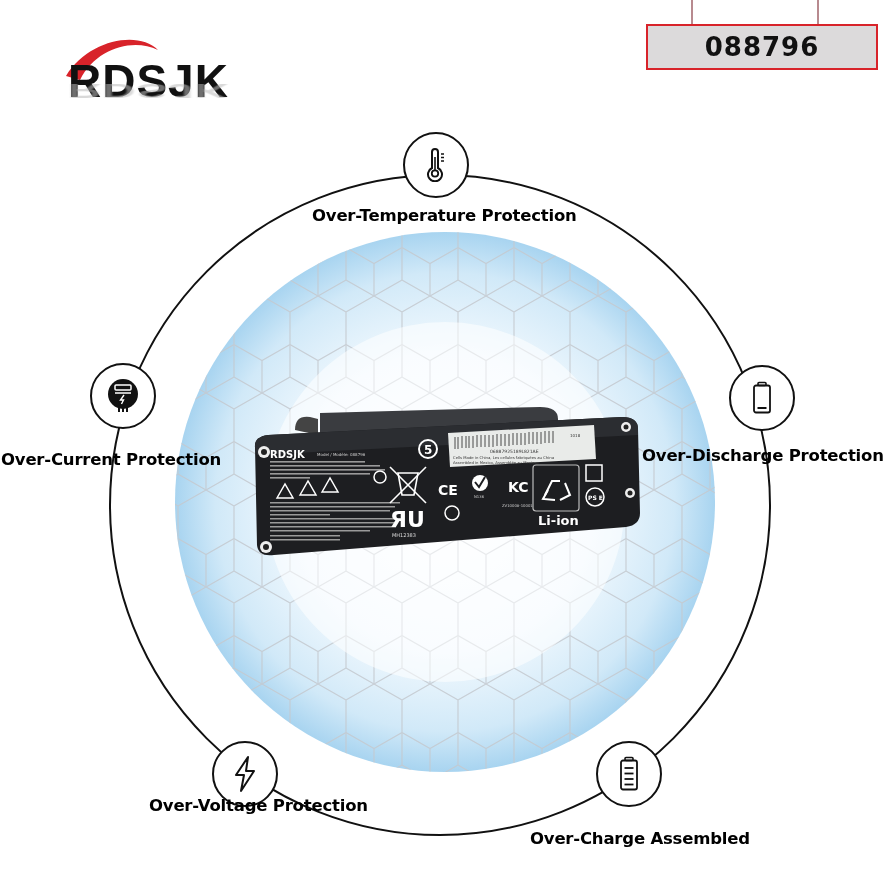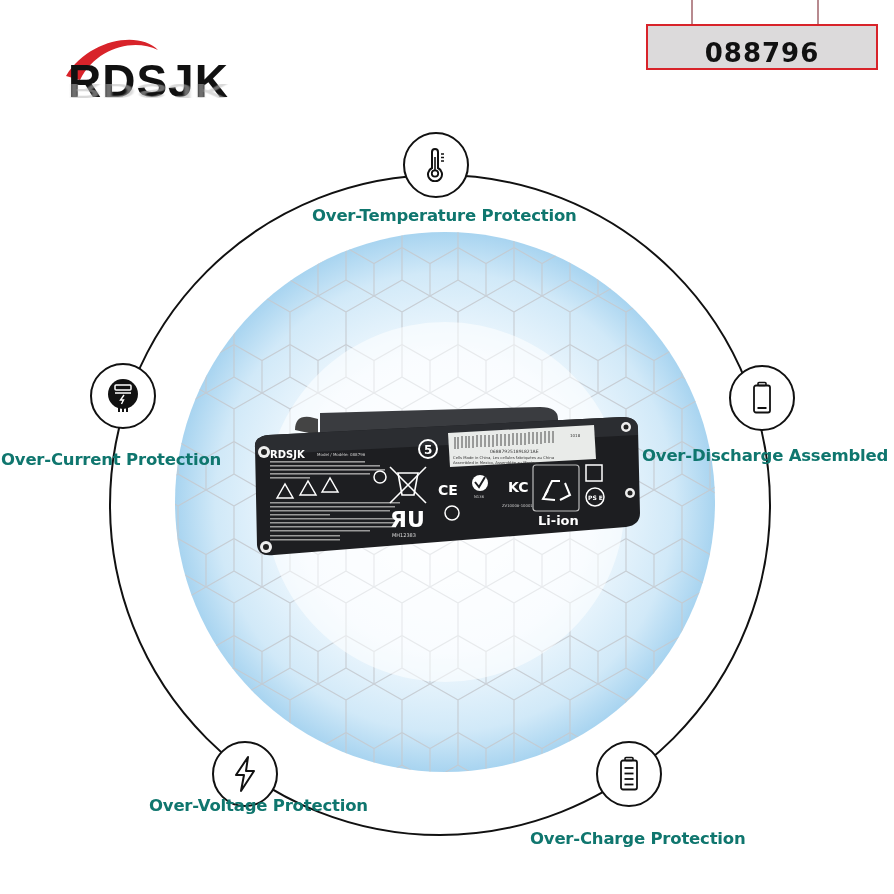--- a/index.html
+++ b/index.html
@@ -11,25 +11,25 @@
   .logo { left: 28px; top: 18px; width: 250px; height: 110px; }
   .logo-text { position: absolute; left: 40px; top: 40px; font-family: "Liberation Sans", sans-serif;
                font-weight: 900; font-size: 46px; letter-spacing: 1px; color: #111; line-height: 1; }
   .logo-reflect { position: absolute; left: 40px; top: 84px; font-family: "Liberation Sans", sans-serif;
                   font-weight: 900; font-size: 46px; letter-spacing: 1px; color: #bbb; line-height: 1;
                   transform: scaleY(-0.45); transform-origin: top; opacity: 0.55; filter: blur(1px); }
 
   
   .tag-line { width: 2px; background: #b88a8f; top: 0; height: 24px; }
   .tag { left: 646px; top: 24px; width: 232px; height: 46px; box-sizing: border-box;
-         border: 2px solid #d8232a; background: #dcdadb; display: flex; align-items: flex-end; justify-content: center; }
+         border: 2px solid #d8232a; background: #dcdadb; display: flex; align-items: center; justify-content: center; }
   .tag span { font-family: "DejaVu Sans", sans-serif; font-size: 26px; font-weight: bold; color: #111; letter-spacing: 1px; }
 
   
-  .label { font-family: "DejaVu Sans", sans-serif; font-size: 16.5px; font-weight: bold; color: #0f766e;
+  .label { font-family: "DejaVu Sans", sans-serif; font-size: 16.5px; font-weight: bold; color: #000000;
            white-space: nowrap; letter-spacing: -0.2px; }
 
   
   .icon-circle { width: 66px; height: 66px; border: 2px solid #111; border-radius: 50%; background: #fff;
                  box-sizing: border-box; display: flex; align-items: center; justify-content: center; }
 </style>
 </head>
 <body>
 
 <div class="abs logo">
@@ -209,32 +209,32 @@
 </div>
 <div class="abs label" style="left:1px;top:450px">Over-Current Protection</div>
 
 <div class="abs icon-circle" style="left:729px;top:365px">
   <svg width="22" height="34" viewBox="0 0 22 34">
     <rect x="7" y="1.5" width="8" height="3" rx="1" fill="none" stroke="#111" stroke-width="1.6"></rect>
     <rect x="3" y="4.5" width="16" height="27" rx="2" fill="none" stroke="#111" stroke-width="1.8"></rect>
     <line x1="6.5" y1="27" x2="15.5" y2="27" stroke="#111" stroke-width="2"></line>
   </svg>
 </div>
-<div class="abs label" style="left:642px;top:446px">Over-Discharge Assembled</div>
+<div class="abs label" style="left:642px;top:446px">Over-Discharge Protection</div>
 
 <div class="abs icon-circle" style="left:212px;top:741px">
   <svg width="26" height="38" viewBox="0 0 26 38">
     <path d="M16 2 L4 20 L12 20 L9 36 L22 16 L14 16 Z" fill="none" stroke="#111" stroke-width="2" stroke-linejoin="round"></path>
   </svg>
 </div>
 <div class="abs label" style="left:149px;top:796px">Over-Voltage Protection</div>
 
 <div class="abs icon-circle" style="left:596px;top:741px">
   <svg width="22" height="36" viewBox="0 0 22 36">
     <rect x="7" y="1.5" width="8" height="3" rx="1" fill="none" stroke="#111" stroke-width="1.6"></rect>
     <rect x="3" y="4.5" width="16" height="29" rx="2" fill="none" stroke="#111" stroke-width="1.8"></rect>
     <line x1="6.5" y1="12" x2="15.5" y2="12" stroke="#111" stroke-width="1.8"></line>
     <line x1="6.5" y1="17.5" x2="15.5" y2="17.5" stroke="#111" stroke-width="1.8"></line>
     <line x1="6.5" y1="23" x2="15.5" y2="23" stroke="#111" stroke-width="1.8"></line>
     <line x1="6.5" y1="28.5" x2="15.5" y2="28.5" stroke="#111" stroke-width="1.8"></line>
   </svg>
 </div>
-<div class="abs label" style="left:530px;top:829px">Over-Charge Protection</div>
+<div class="abs label" style="left:530px;top:829px">Over-Charge Assembled</div>
 
 </body></html>

